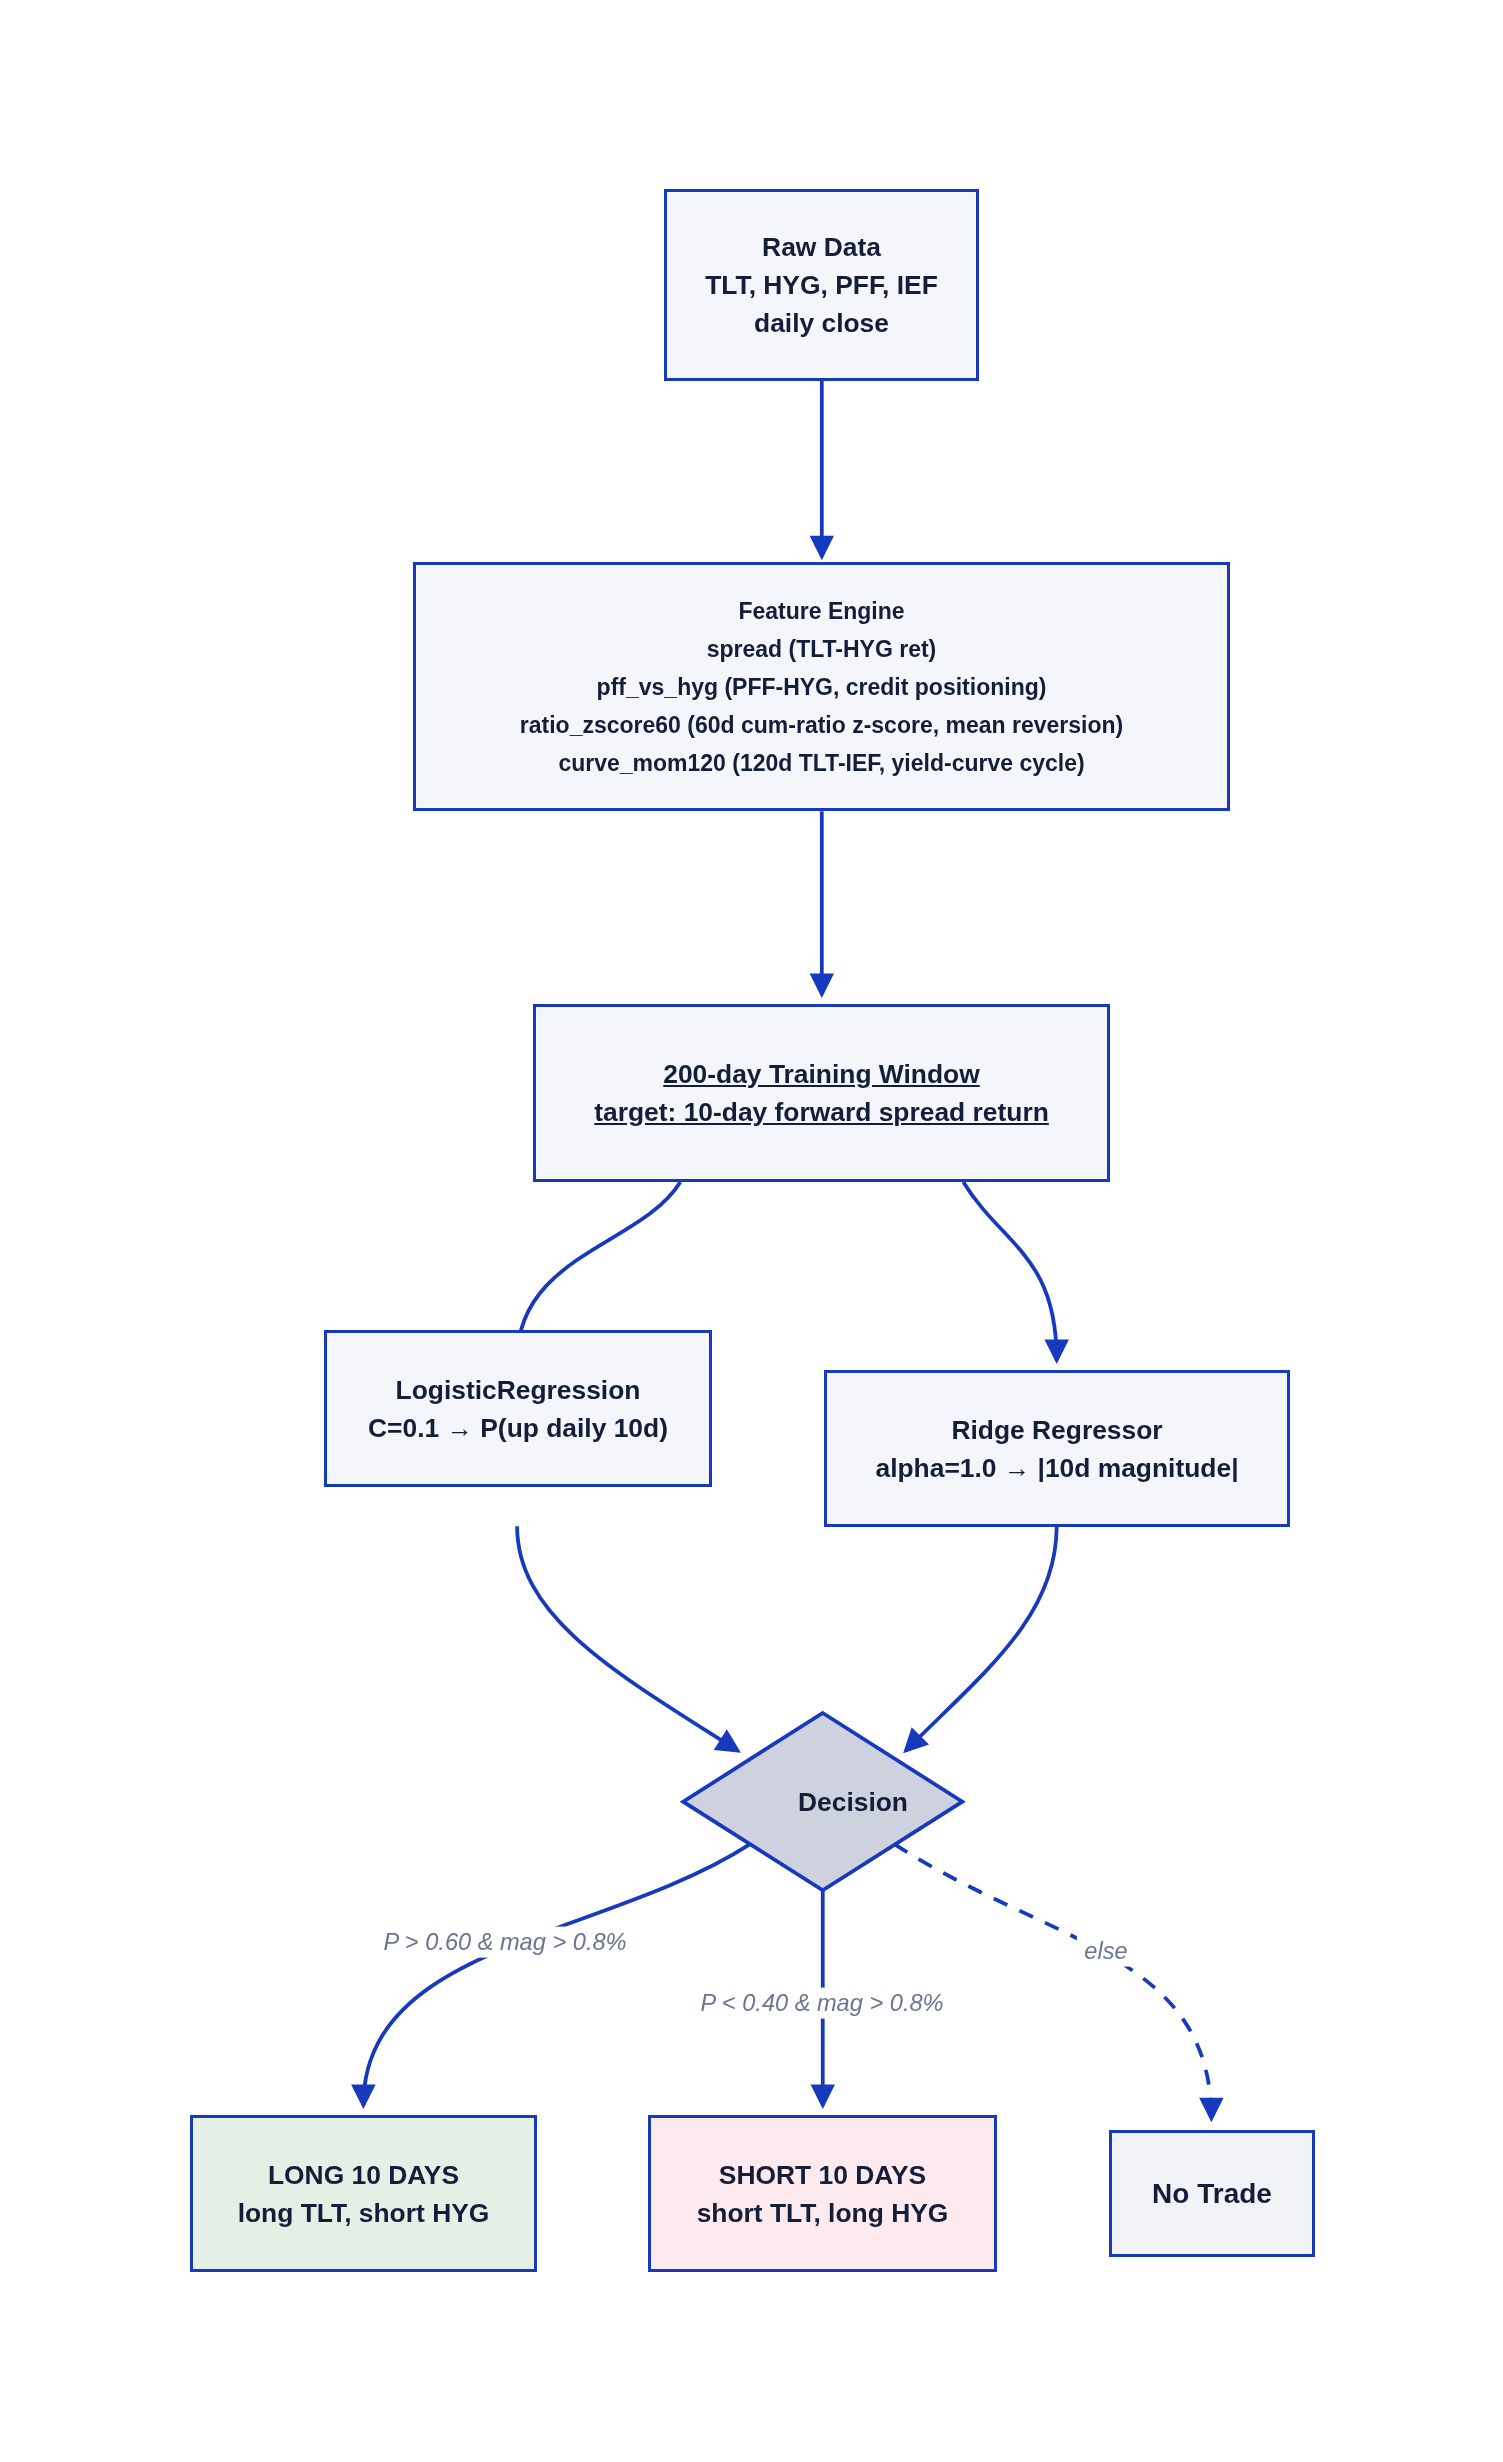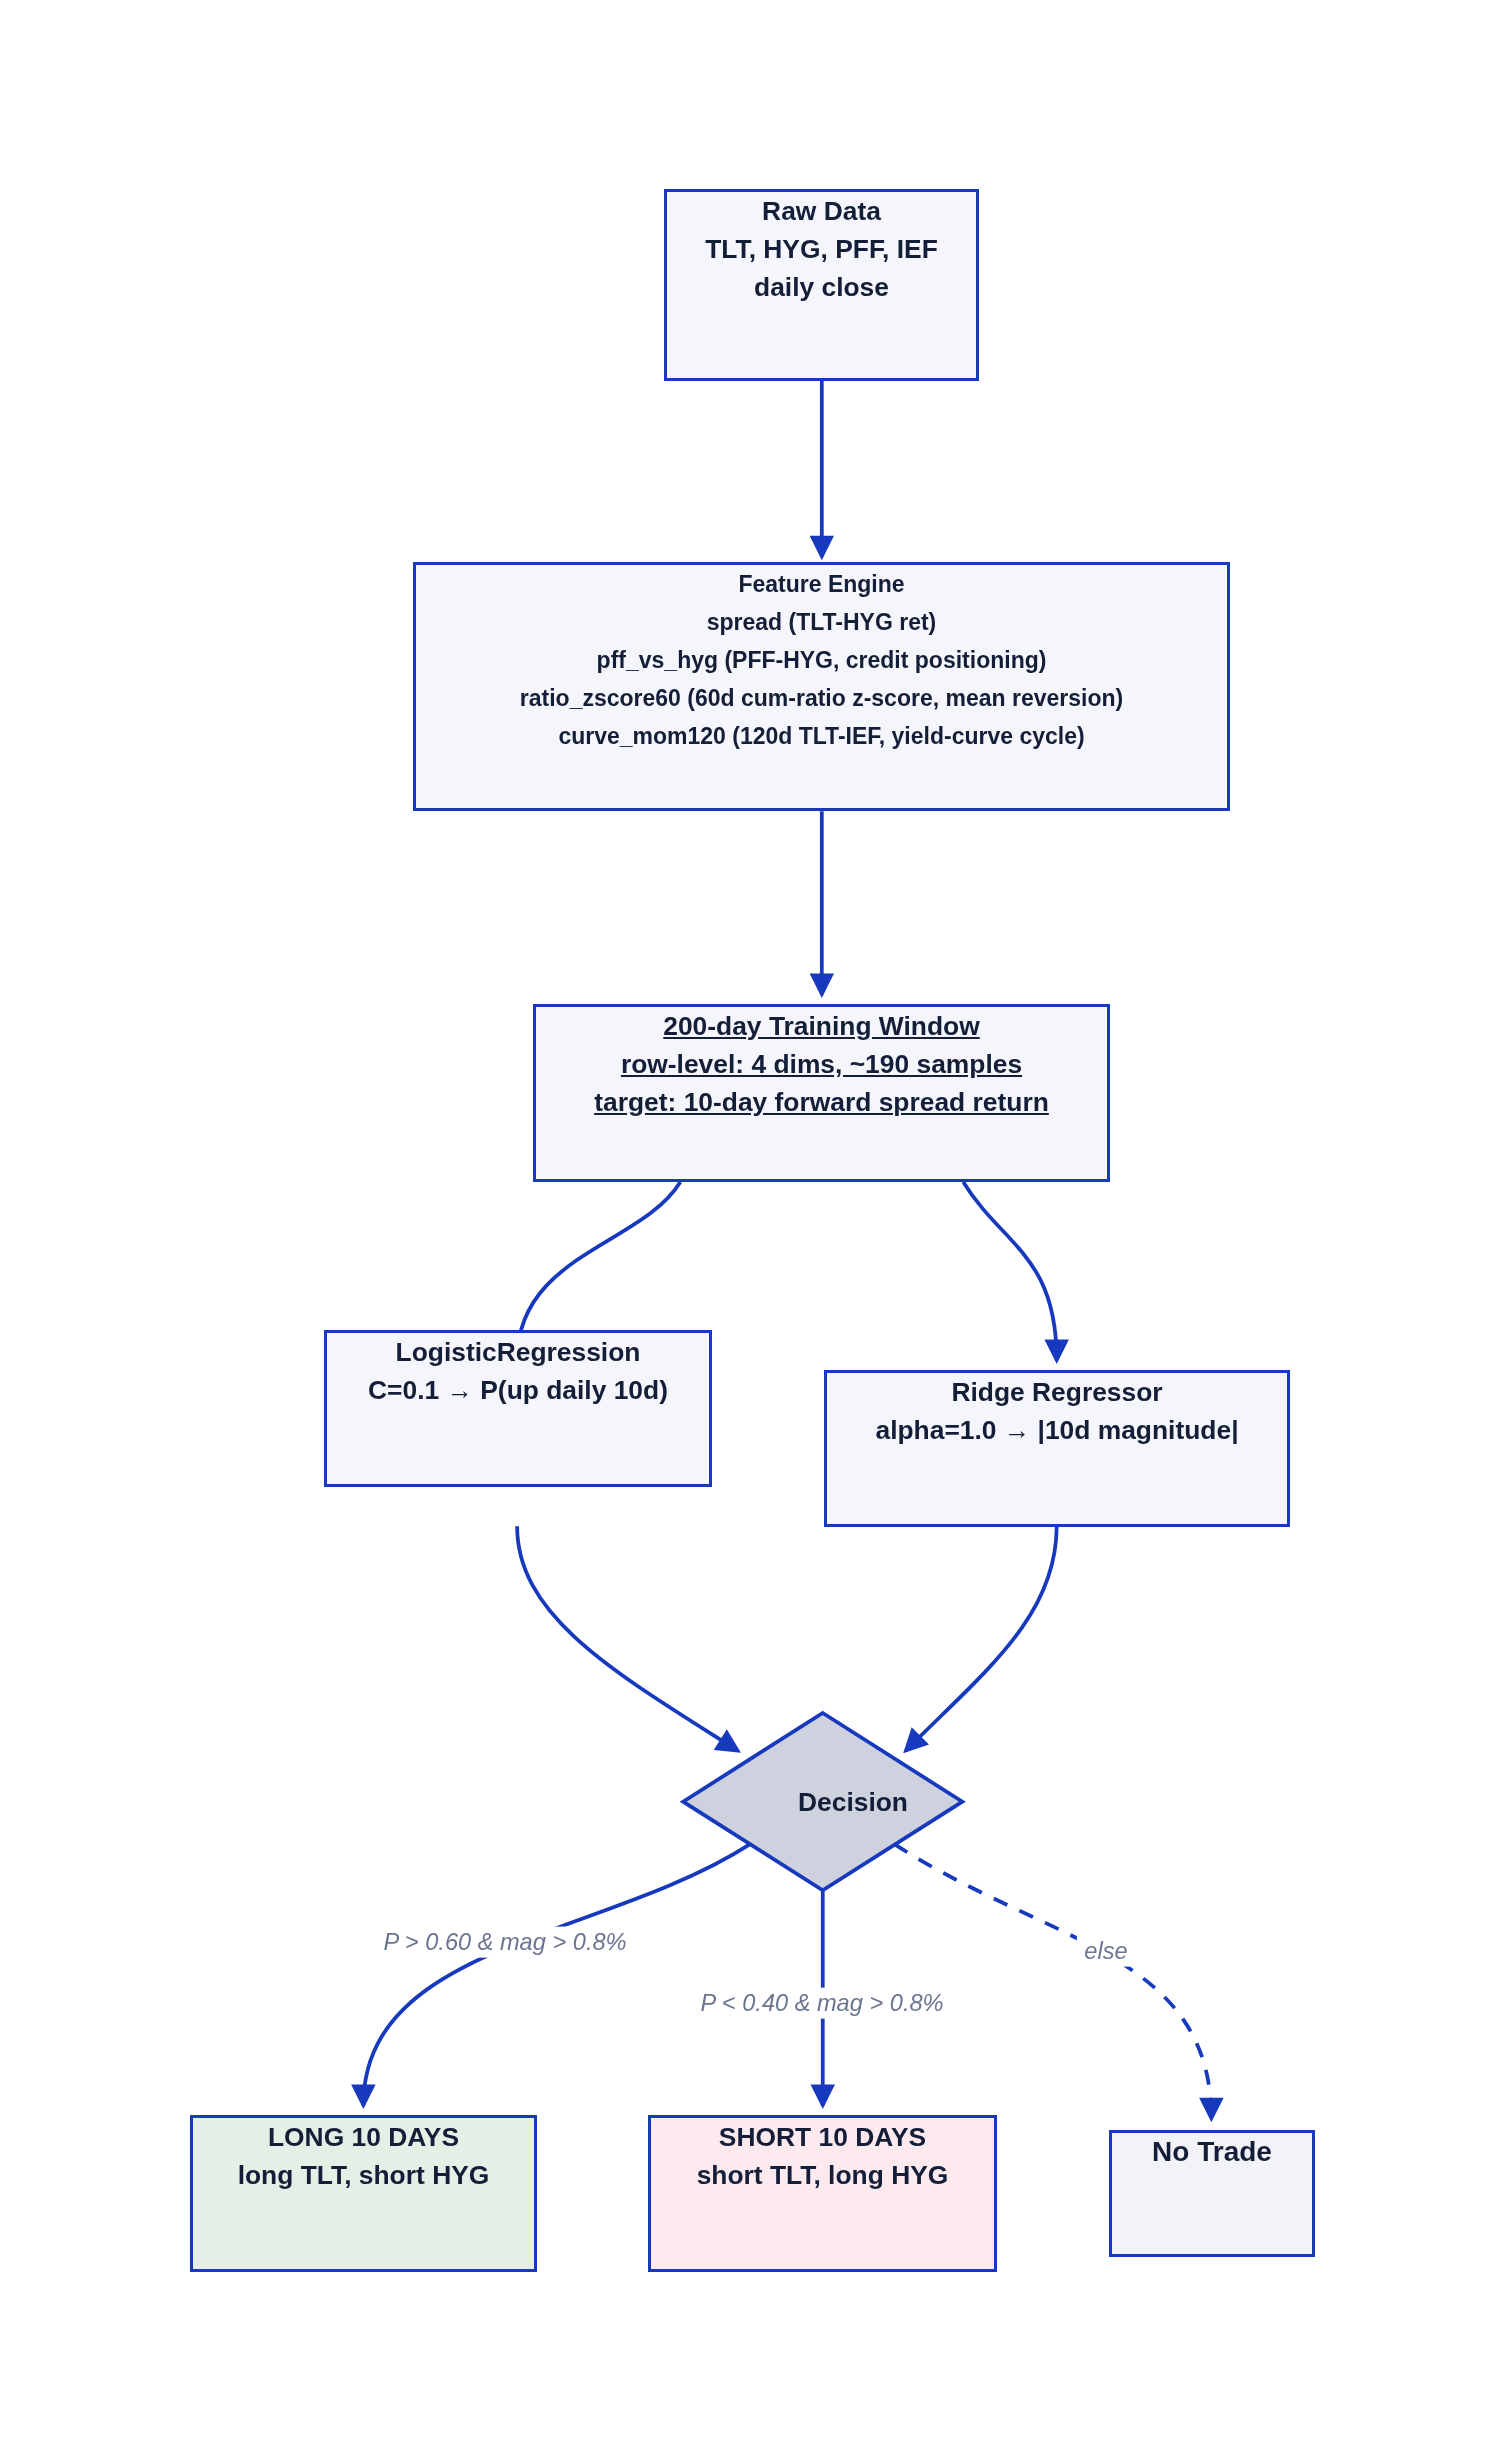--- a/index.html
+++ b/index.html
@@ -26,21 +26,21 @@
   svg.edges path.dashed{stroke-dasharray:16 14;}
   svg.edges polygon.diamond{fill:var(--decision-fill);stroke:var(--edge-blue);stroke-width:4px;}
   #arrowhead path{fill:var(--edge-blue);}
   .node{
     position:absolute;
     box-sizing:border-box;
     border:3.8px solid var(--node-border);
     background:var(--node-fill);
     color:var(--node-text);
     display:flex;flex-direction:column;
-    align-items:center;justify-content:flex-start;
+    align-items:center;justify-content:center;
     text-align:center;
     font-weight:bold;font-size:26.4px;line-height:38px;
     padding:0 9.4px;
     white-space:nowrap;
   }
   .node.dense{font-size:23px;}
   .node.green{background:var(--long-fill);}
   .node.pink{background:var(--short-fill);}
   .node.gray{background:var(--no-trade-fill);font-size:28px;}
   .decision-label{
@@ -95,21 +95,20 @@
   <div class="node dense" style="left:413px;top:562px;width:817px;height:249px;">
       <div>Feature Engine</div>
       <div>spread (TLT-HYG ret)</div>
       <div>pff_vs_hyg (PFF-HYG, credit positioning)</div>
       <div>ratio_zscore60 (60d cum-ratio z-score, mean reversion)</div>
       <div>curve_mom120 (120d TLT-IEF, yield-curve cycle)</div>
     </div>
 
   <div class="node" style="left:533px;top:1004px;width:577px;height:178px;text-decoration:underline;">
       <div>200-day Training Window</div>
-      <div>row-level: 4 dims, ~190 samples</div>
       <div>target: 10-day forward spread return</div>
     </div>
 
   <div class="node" style="left:324px;top:1330px;width:388px;height:157px;">
       <div>LogisticRegression</div>
       <div>C=0.1 → P(up daily 10d)</div>
     </div>
 
   <div class="node" style="left:824px;top:1370px;width:466px;height:157px;">
       <div>Ridge Regressor</div>

